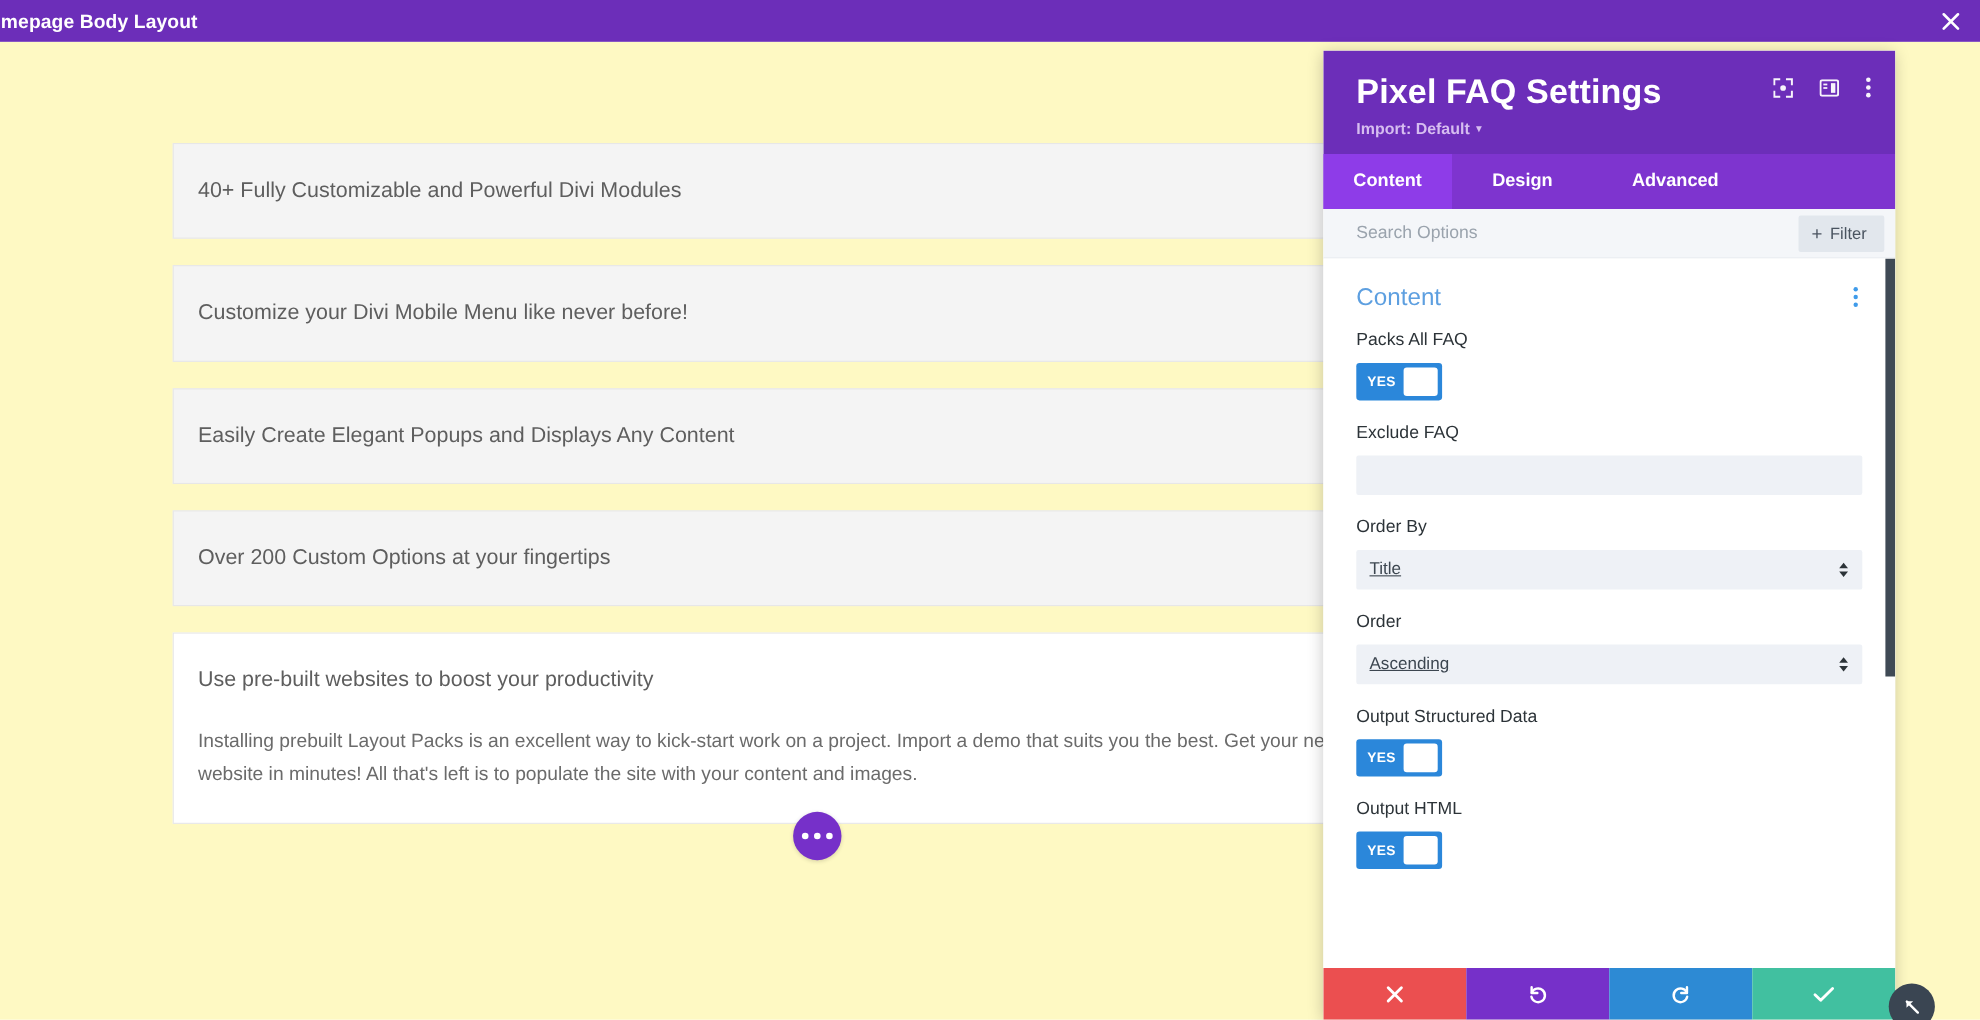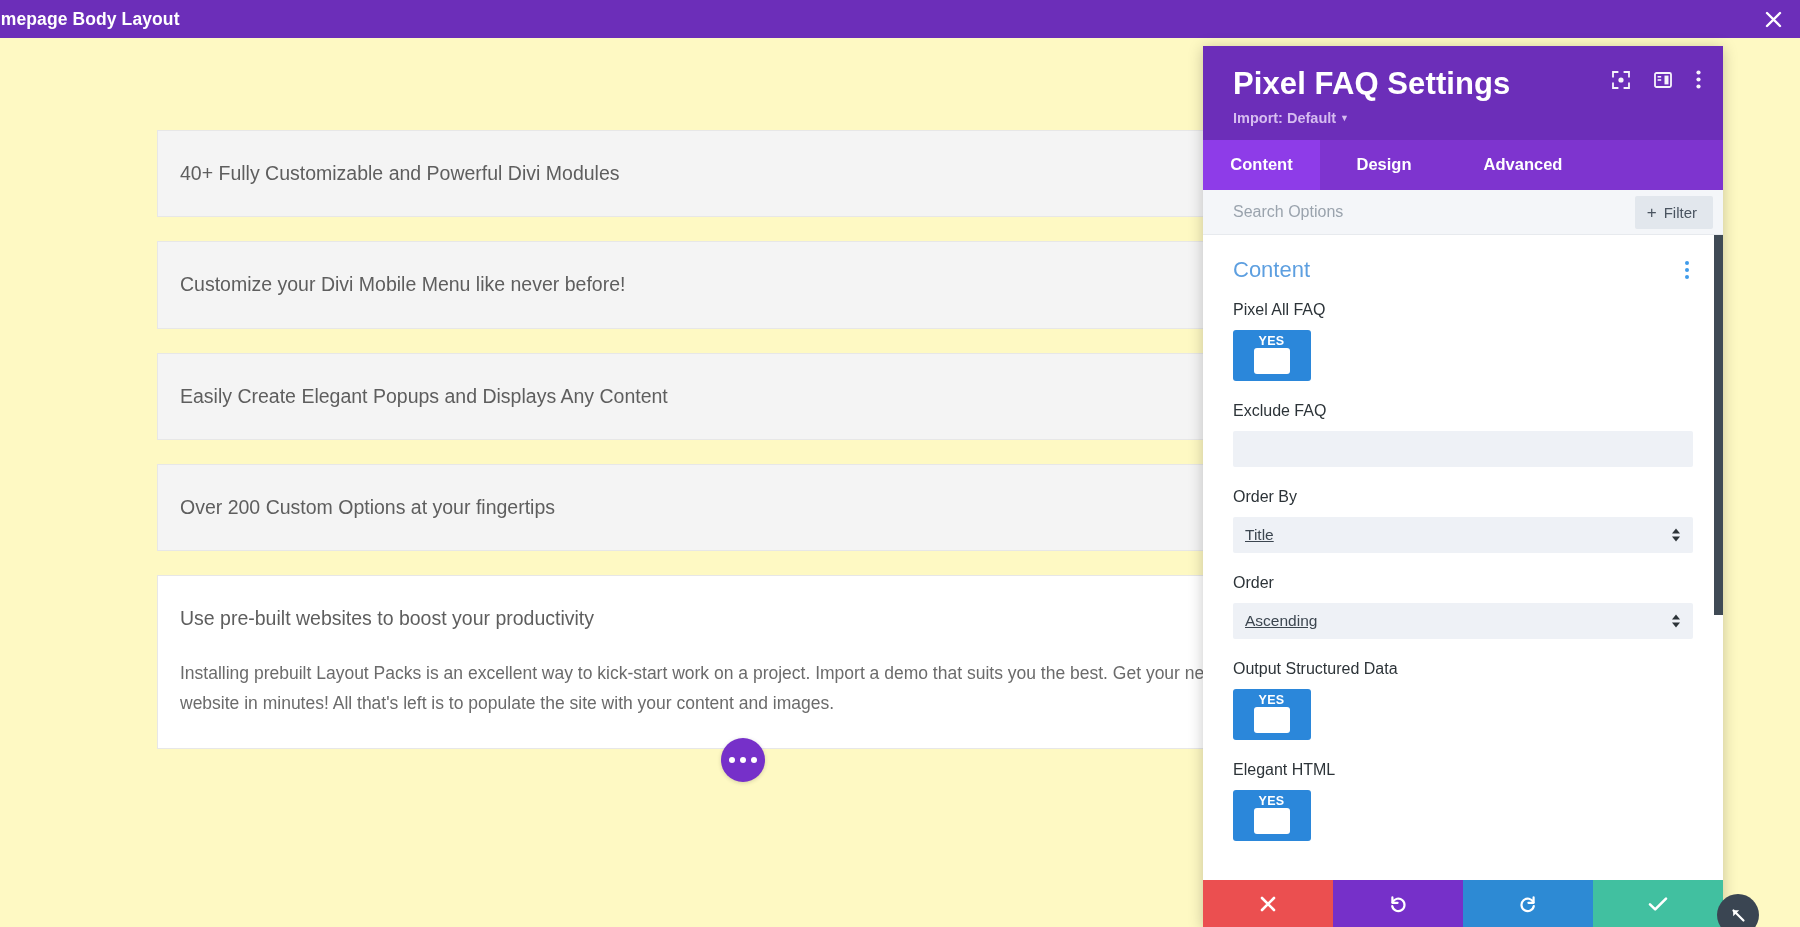--- a/index.html
+++ b/index.html
@@ -204,28 +204,27 @@
   #section-kebab i { width: 4px; height: 4px; background: #3f9bea; border-radius: 50%; display: block; }
 
   .field { margin-bottom: 21px; }
   .field-label {
     font-size: 16px;
     color: #2c3338;
     font-weight: 400;
     margin-bottom: 11px;
   }
   .toggle {
-    width: 78px; height: 51px;
+    width: 78px; height: 34px;
     background: #2b87da;
     border-radius: 3px;
     display: flex; align-items: center;
     padding: 4px;
     cursor: pointer;
     position: relative;
-    flex-direction: column;
   }
   .toggle .lbl {
     color: #ffffff;
     font-size: 12.5px;
     font-weight: bold;
     letter-spacing: .3px;
     padding: 0 7px 0 6px;
   }
   .toggle .knob {
     width: 36px; height: 26px;
@@ -407,21 +406,21 @@
     <div id="section-head">
       <div id="section-title">Content</div>
       <div id="section-kebab">
         <i></i>
         <i></i>
         <i></i>
       </div>
     </div>
 
     <div class="field">
-      <div class="field-label">Pixel All FAQ</div>
+      <div class="field-label">Packs All FAQ</div>
       <div class="toggle">
         <span class="lbl">YES</span>
         <span class="knob"></span>
       </div>
     </div>
 
     <div class="field">
       <div class="field-label">Exclude FAQ</div>
       <input class="text-input" type="text" placeholder="" style="">
     </div>
@@ -450,21 +449,21 @@
 
     <div class="field">
       <div class="field-label">Output Structured Data</div>
       <div class="toggle">
         <span class="lbl">YES</span>
         <span class="knob"></span>
       </div>
     </div>
 
     <div class="field">
-      <div class="field-label">Elegant HTML</div>
+      <div class="field-label">Output HTML</div>
       <div class="toggle">
         <span class="lbl">YES</span>
         <span class="knob"></span>
       </div>
     </div>
 
   </div>
 
   <div id="panel-footer">
     <div class="act" id="act-cancel">

